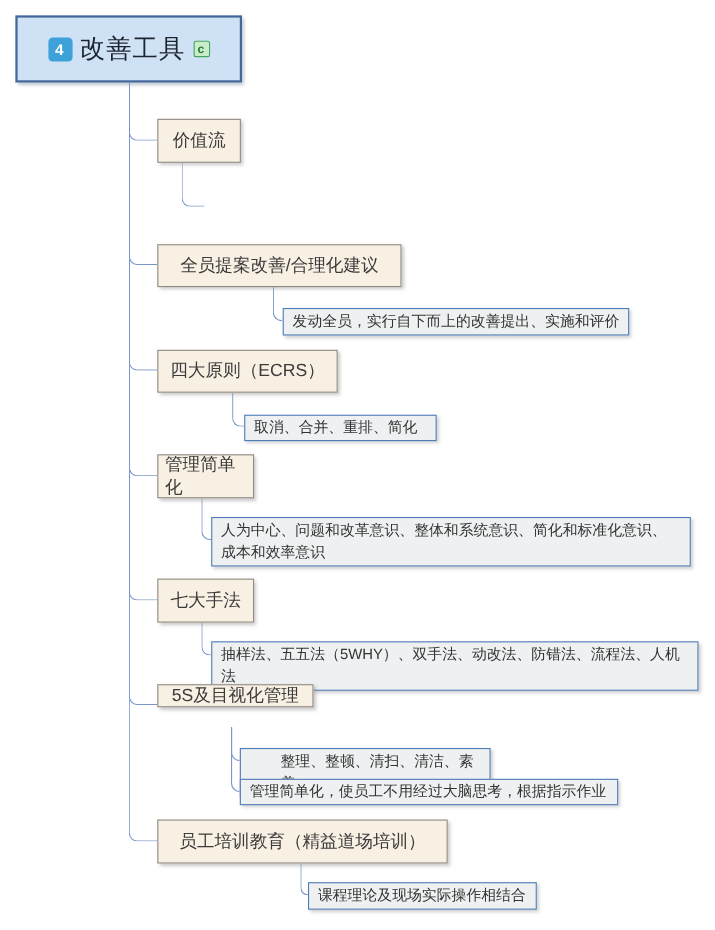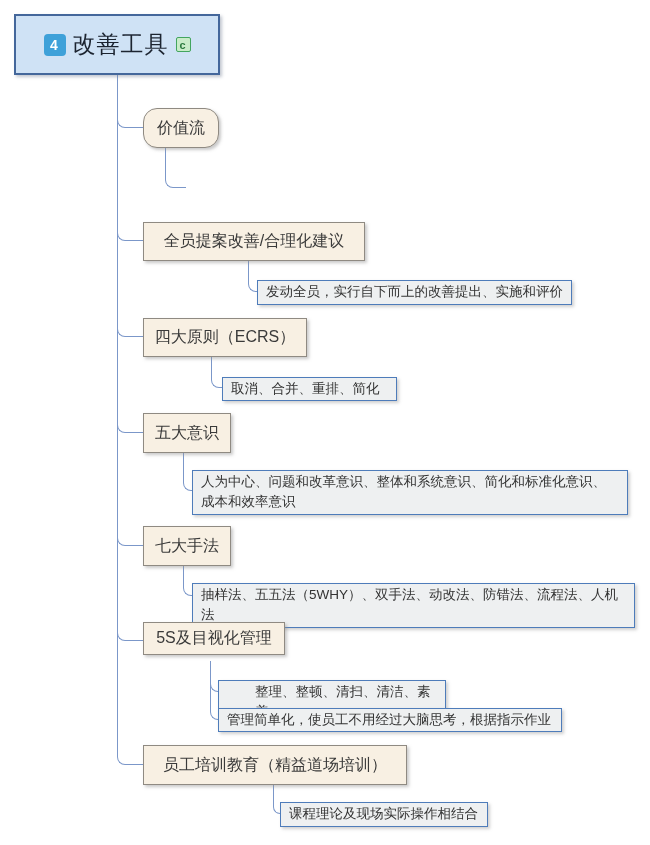--- a/index.html
+++ b/index.html
@@ -76,53 +76,53 @@
   <div class="conn" style="left:210px;top:661px;width:8px;height:31px;"></div>
   <div class="conn" style="left:210px;top:661px;width:8px;height:59px;"></div>
   <div class="conn" style="left:273px;top:785px;width:7px;height:29px;"></div>
 
   <div class="node root" style="left:14px;top:14px;width:206px;height:61px;">
     <span class="badge4">4</span>
     <span>改善工具</span>
     <span class="tagc">c</span>
   </div>
 
-  <div class="node topic" style="left:143px;top:108px;width:76px;height:40px;border-radius:14px;">
+  <div class="node topic" style="left:143px;top:108px;width:76px;height:40px;">
     <span>价值流</span>
   </div>
 
   <div class="node topic" style="left:143px;top:222px;width:222px;height:39px;">
     <span>全员提案改善/合理化建议</span>
   </div>
   <div class="node detail" style="left:257px;top:280px;width:315px;min-height:25px;">
     <span>发动全员，实行自下而上的改善提出、实施和评价</span>
   </div>
 
   <div class="node topic" style="left:143px;top:318px;width:164px;height:39px;">
     <span>四大原则（ECRS）</span>
   </div>
   <div class="node detail" style="left:222px;top:377px;width:175px;min-height:23px;">
     <span>取消、合并、重排、简化</span>
   </div>
 
   <div class="node topic" style="left:143px;top:413px;width:88px;height:40px;">
-    <span>五大意识</span>
+    <span>管理简单化</span>
   </div>
   <div class="node detail" style="left:192px;top:470px;width:436px;min-height:42px;">
     <span>人为中心、问题和改革意识、整体和系统意识、简化和标准化意识、成本和效率意识</span>
   </div>
 
   <div class="node topic" style="left:143px;top:526px;width:88px;height:40px;font-family:Liberation Mono, monospace;">
     <span>七大手法</span>
   </div>
   <div class="node detail" style="left:192px;top:583px;width:443px;min-height:25px;">
     <span>抽样法、五五法（5WHY）、双手法、动改法、防错法、流程法、人机法</span>
   </div>
 
-  <div class="node topic" style="left:143px;top:622px;width:142px;height:33px;">
+  <div class="node topic" style="left:143px;top:622px;width:142px;height:21px;">
     <span>5S及目视化管理</span>
   </div>
   <div class="node detail" style="left:218px;top:680px;width:228px;min-height:23px;padding-left:36px;">
     <span>整理、整顿、清扫、清洁、素养</span>
   </div>
   <div class="node detail" style="left:218px;top:708px;width:344px;min-height:24px;">
     <span>管理简单化，使员工不用经过大脑思考，根据指示作业</span>
   </div>
 
   <div class="node topic" style="left:143px;top:745px;width:264px;height:40px;">

